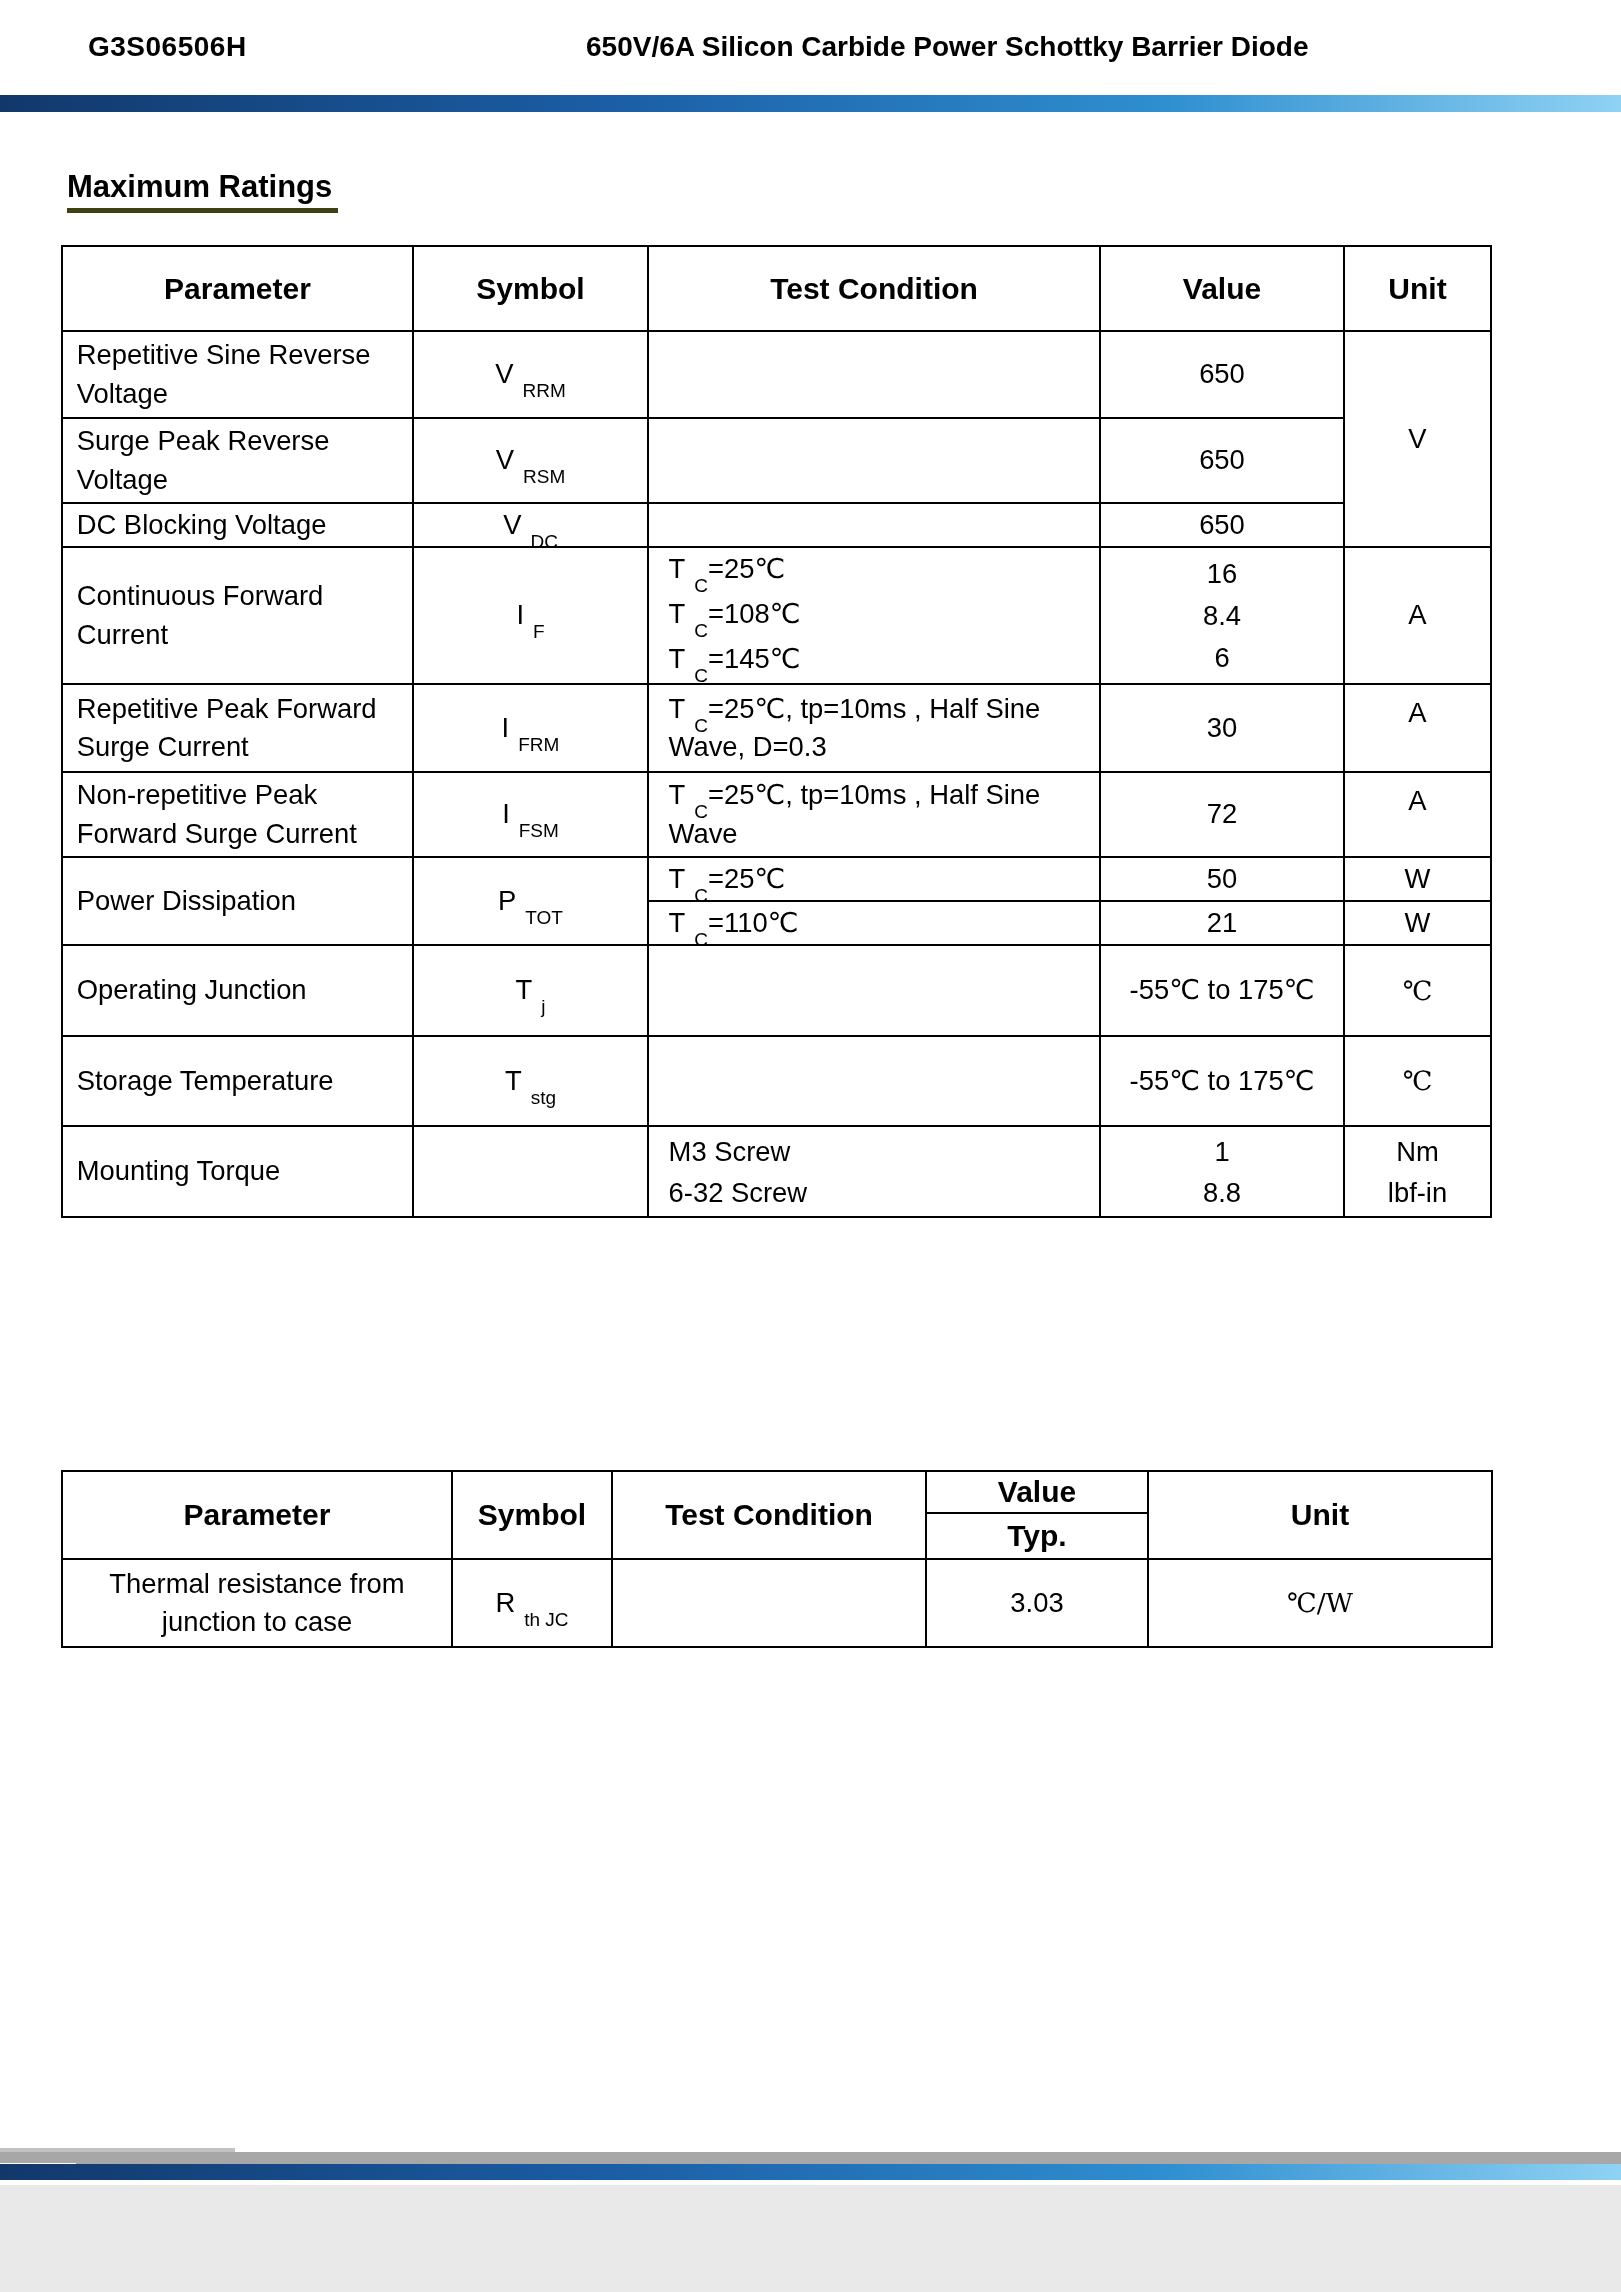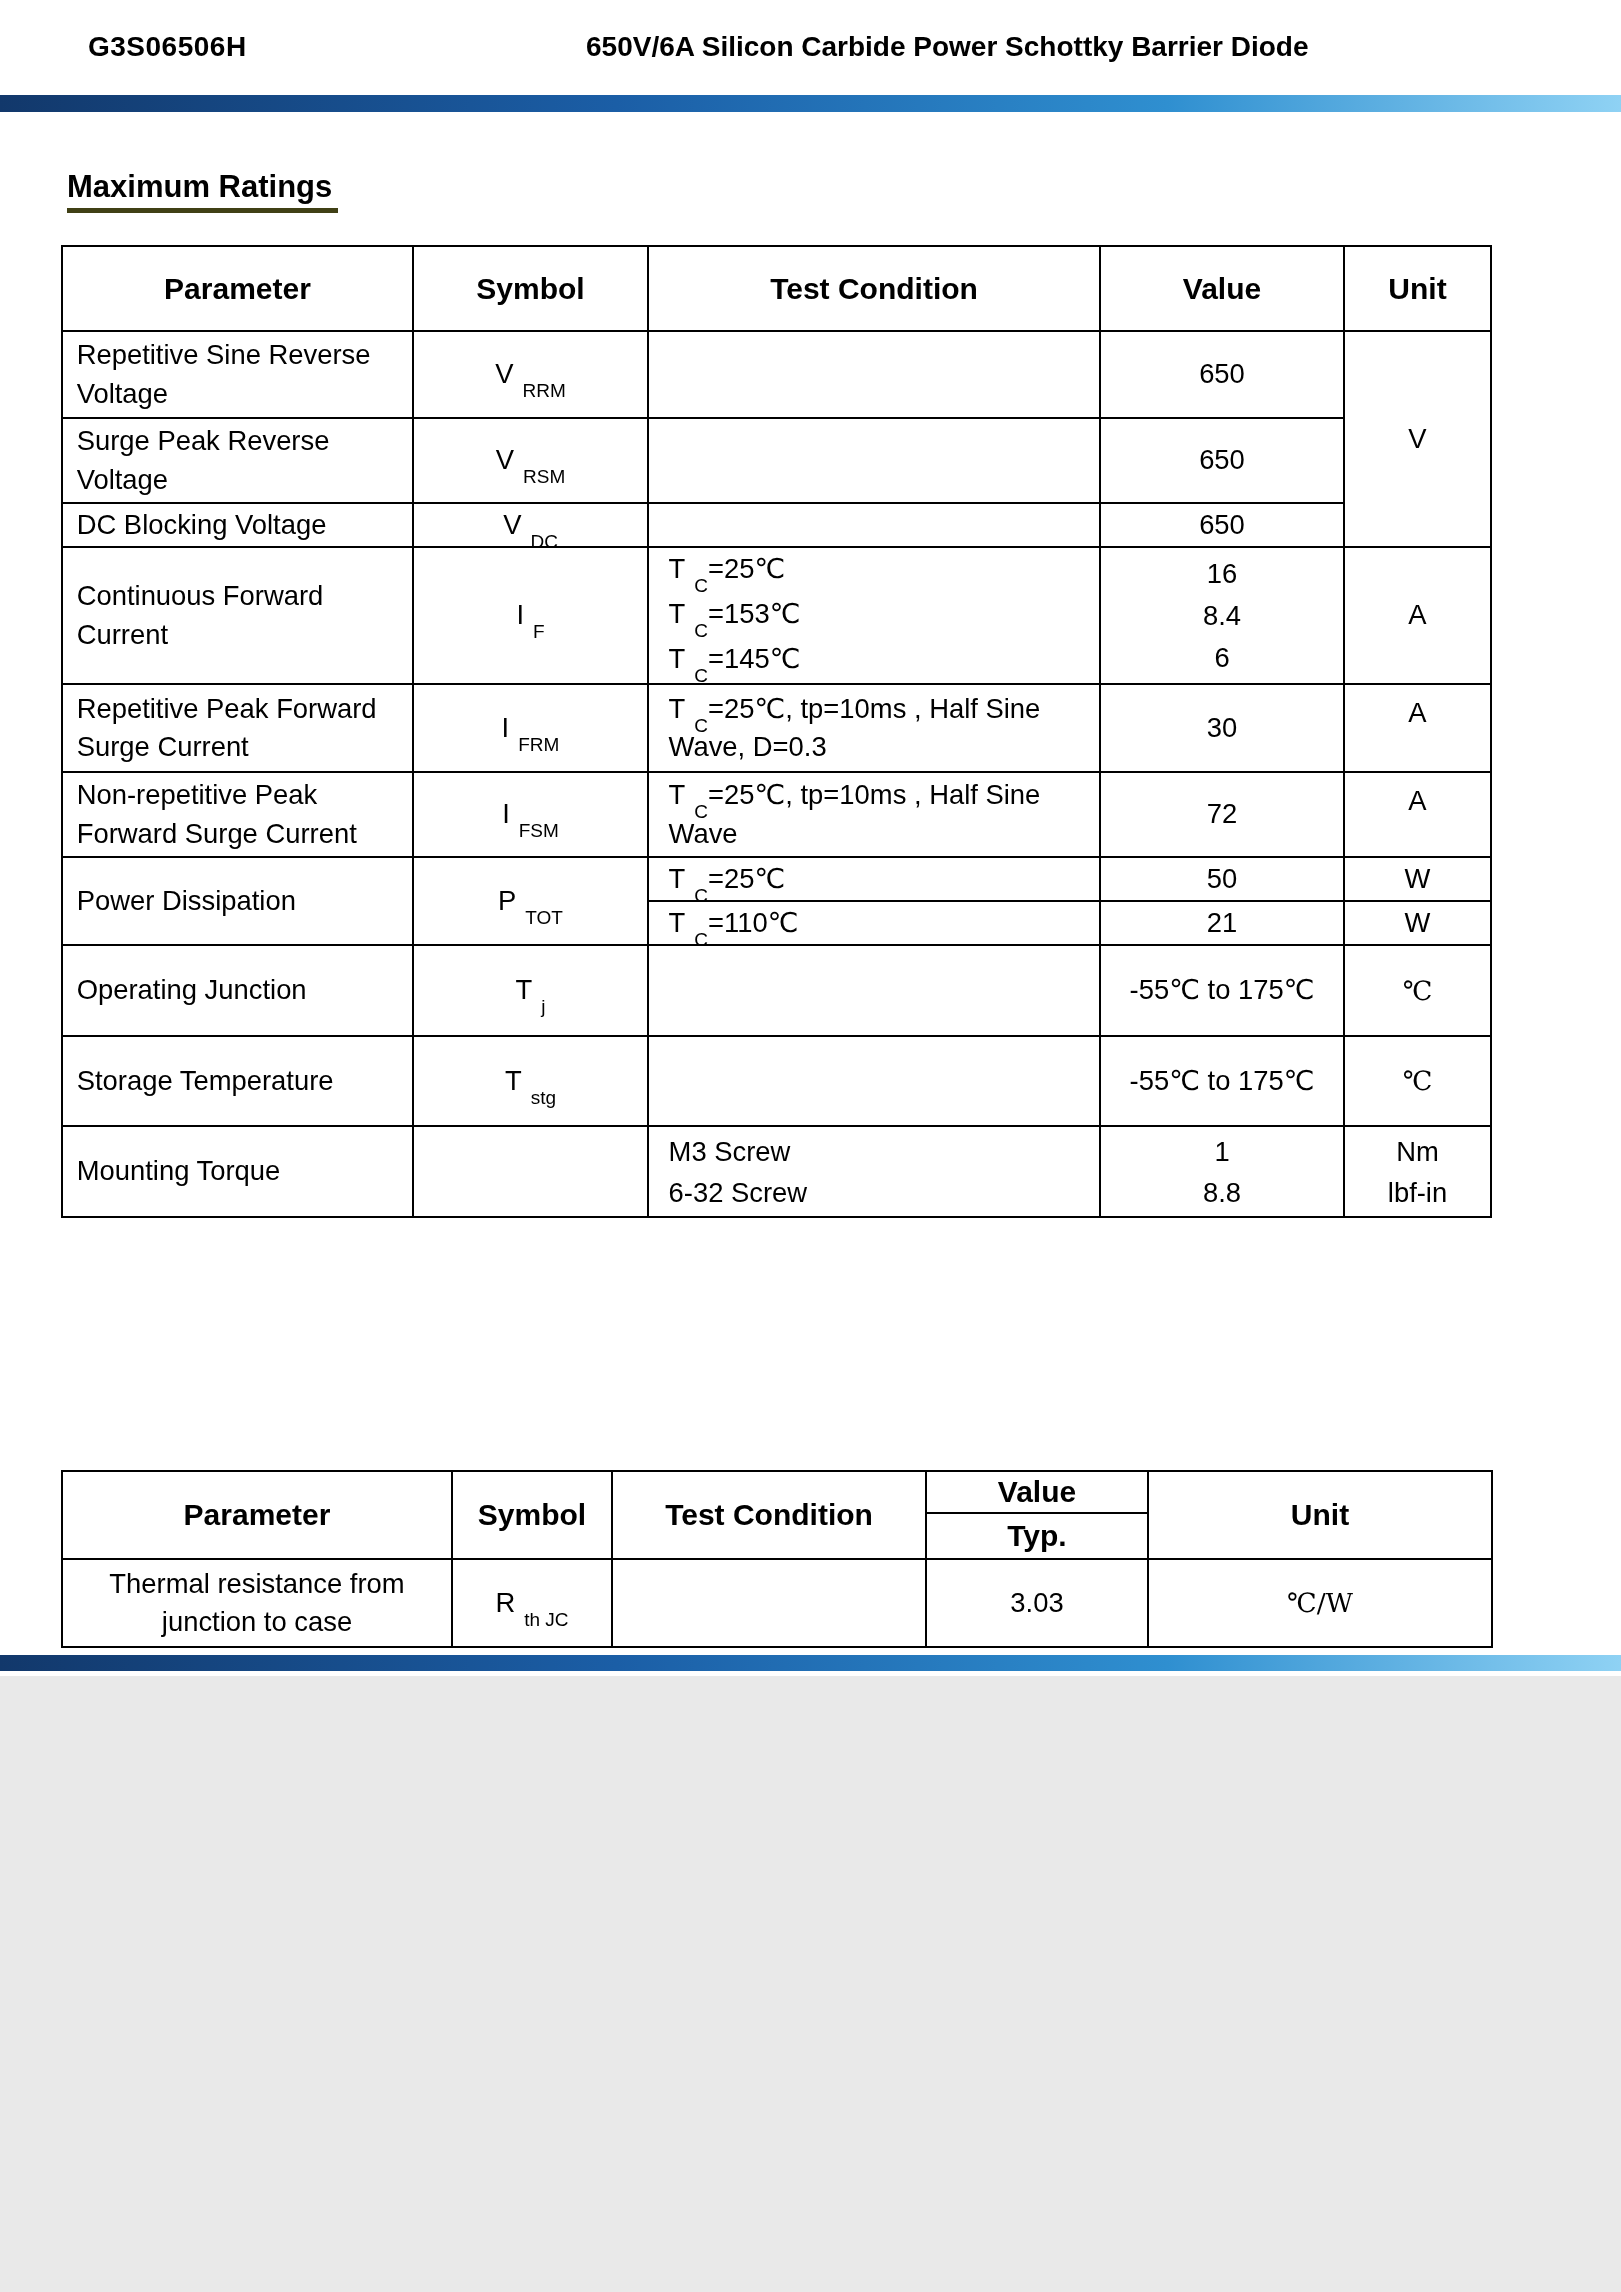--- a/index.html
+++ b/index.html
@@ -1,18 +1,18 @@
 <!DOCTYPE html>
 <html><head>
 <meta charset="utf-8">
 <style>
   * { margin:0; padding:0; box-sizing:border-box; }
   html,body { background:#e9e9e9; }
   .page {
-    position:relative; width:1621px; height:1676px; background:#ffffff;
+    position:relative; width:1621px; height:2185px; background:#ffffff;
     margin:0 auto; overflow:hidden;
     font-family:"Liberation Sans","DejaVu Sans",sans-serif; color:#000;
   }
   
   .hdr-pn   { position:absolute; top:31px; left:88px;  font-size:28px; font-weight:bold; letter-spacing:0.5px; }
   .hdr-title{ position:absolute; top:31px; left:586px; font-size:28px; font-weight:bold; }
   .accent-bar {
     position:absolute; left:0; width:1621px; height:16.7px;
     background:linear-gradient(90deg,#12386b 0%,#1b5ea6 38%,#2f8fd0 72%,#8fd2f4 100%);
   }
@@ -91,21 +91,21 @@
       <td class="param">DC Blocking Voltage</td>
       <td><span>V</span><span class="sub">DC</span></td>
       <td class="cond"></td>
       <td>650</td>
     </tr>
     <tr class="h130">
       <td class="param">Continuous Forward Current</td>
       <td><span>I</span><span class="sub">F</span></td>
       <td class="cond">
         <div class="cl"><span>T</span><span class="sub">C</span><span>=25℃</span></div>
-        <div class="cl"><span>T</span><span class="sub">C</span><span>=153℃</span></div>
+        <div class="cl"><span>T</span><span class="sub">C</span><span>=108℃</span></div>
         <div class="cl"><span>T</span><span class="sub">C</span><span>=145℃</span></div>
       </td>
       <td>
         <div class="cl">16</div>
         <div class="cl">8.4</div>
         <div class="cl">6</div>
       </td>
       <td>A</td>
     </tr>
     <tr class="h90">

